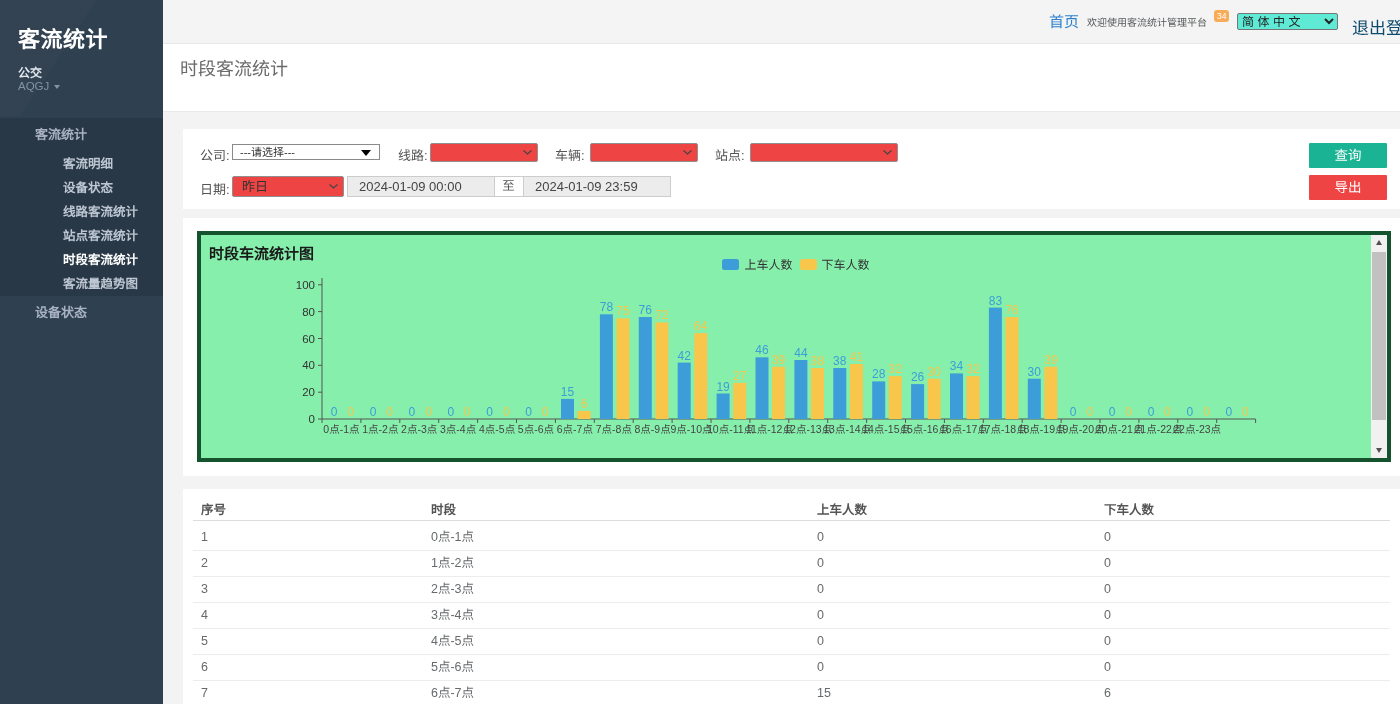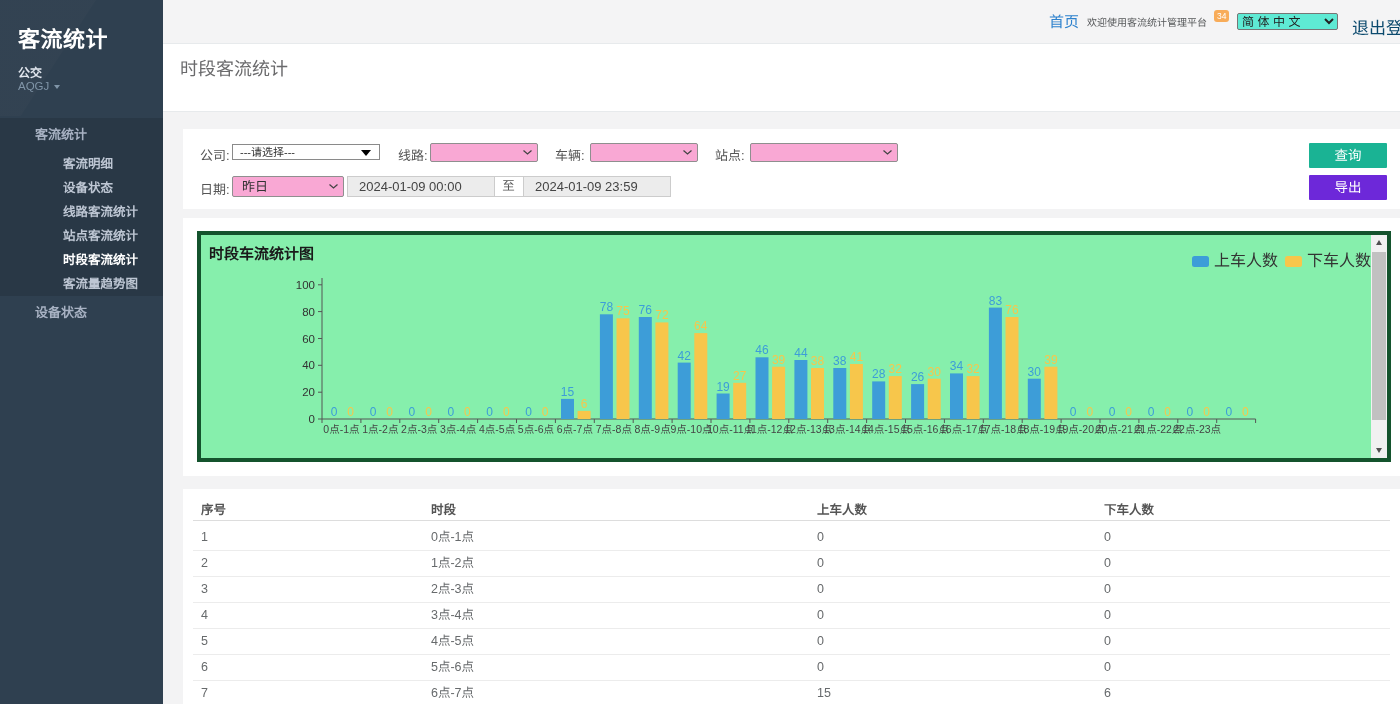--- a/index.html
+++ b/index.html
@@ -35,34 +35,34 @@
 #pagehead h2 { font-size:18px; line-height:25px; font-weight:300; color:#6a6a6c; }
 #breadcrumb { margin-top:2px; font-size:11px; color:#676a6c; }
 #breadcrumb .sep { color:#999; margin:0 6px; }
 #breadcrumb b { color:#606062; }
 .card { background:#fff; margin-left:20px; position:relative; }
 #filters { margin-top:17px; height:80px; }
 .lab { font-size:13px; color:#555; position:absolute; }
 .mmsel { border:1px solid #8a8a8a; background:#fff; position:absolute; font-size:11px; color:#333; }
 .mmsel .tri { position:absolute; right:8px; top:5px; width:0; height:0; border-left:5px solid transparent;
   border-right:5px solid transparent; border-top:6px solid #000; }
-.sel { border:1px solid #8f8f8f; border-radius:2px; background:#f9a8d4; position:absolute; }
+.sel { border:1px solid #8f8f8f; border-radius:2px; background:#ef4444; position:absolute; }
 .chev { position:absolute; right:5px; top:50%; margin-top:-2.5px; width:9px; height:5px; }
 .dinput { position:absolute; background:#ececec; border:1px solid #ccc; color:#444;
   font-size:13px; line-height:19px; padding-left:11px; }
 .zhi { position:absolute; background:#fff; border:1px solid #ccc; text-align:center;
   font-size:12.5px; color:#555; line-height:19px; }
 .btn { position:absolute; width:78px; height:25px; border:none; border-radius:1px; color:#fff;
   font-size:13.5px; text-align:center; line-height:25px; }
 .btn-q { background:#1ab394; right:13px; top:14px; }
-.btn-e { background:#6d28d9; right:13px; top:46px; }
+.btn-e { background:#ef4444; right:13px; top:46px; }
 #chartcard { margin-top:9px; height:258px; }
 #chartpanel { position:absolute; left:14px; top:13px; right:9px; bottom:14px; border:4px solid #14532d; background:#86efac; }
 #charttitle { position:absolute; left:8px; top:7px; font-size:15px; font-weight:bold; color:#1a1a1a; }
-#legend { position:absolute; left:20px; right:16px; top:12px; text-align:right; font-size:16px; color:#333; }
+#legend { position:absolute; left:20px; right:16px; top:20px; text-align:center; font-size:12px; color:#333; }
 #legend .sw { display:inline-block; width:17px; height:11px; border-radius:2.5px; vertical-align:-1px; margin-right:5px; }
 #chartsvg { position:absolute; left:0; top:0; right:16px; bottom:0; }
 #vscroll { position:absolute; top:0; right:0; bottom:0; width:16px; background:#f1f1f1; }
 #vscroll .btnup, #vscroll .btndn { position:absolute; left:0; width:16px; height:16px; background:#f1f1f1; }
 #vscroll .btnup { top:0 } #vscroll .btndn { bottom:0 }
 #vscroll .thumb { position:absolute; left:1px; width:14px; top:17px; height:168px; background:#c1c1c1; }
 .arr { position:absolute; left:4.5px; width:0; height:0; border-left:3.5px solid transparent; border-right:3.5px solid transparent; }
 .arr.up { top:5px; border-bottom:5px solid #505050; }
 .arr.dn { top:6px; border-top:5px solid #505050; }
 #tablecard { margin-top:13px; height:230px; padding:0 10px; }

